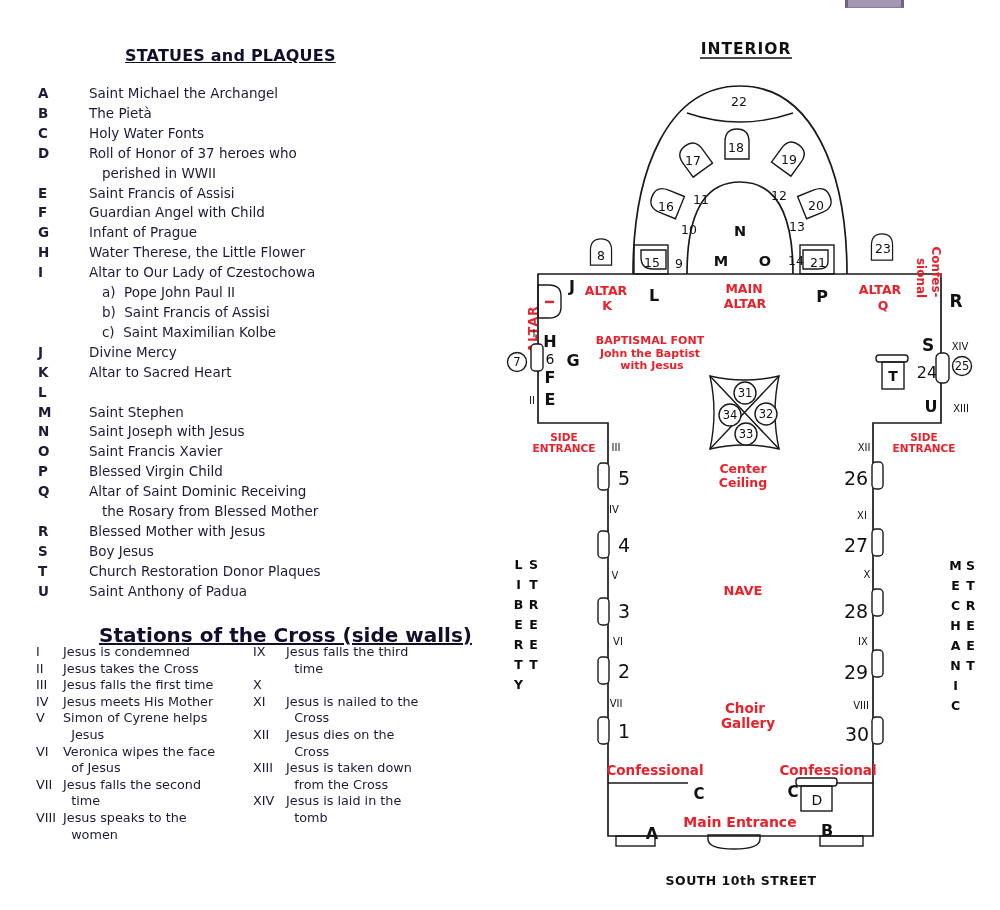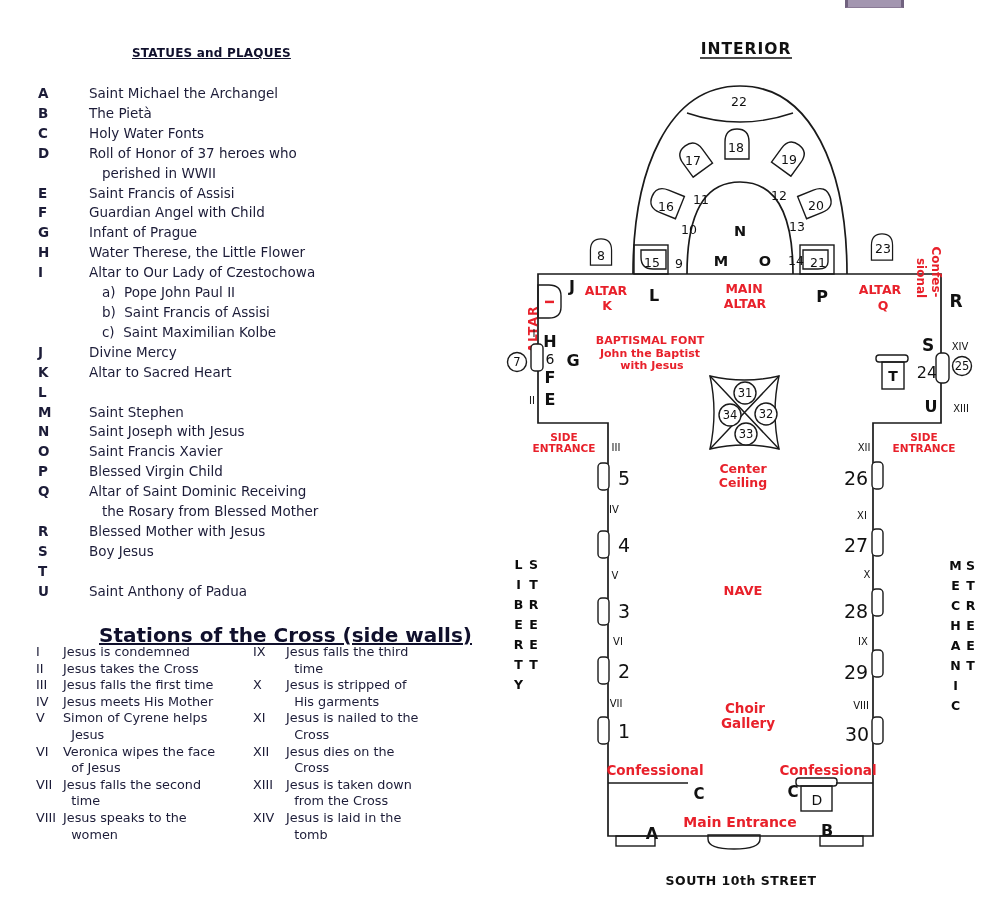--- a/index.html
+++ b/index.html
@@ -1,19 +1,19 @@
 <!DOCTYPE html>
 <html><head>
 <meta charset="utf-8">
 <style>
   html,body{margin:0;padding:0;background:#fff;}
   .page{position:relative;width:1000px;height:910px;background:#ffffff;
         font-family:"DejaVu Sans",sans-serif;color:#1c1c38;overflow:hidden;}
   .h1{position:absolute;font-weight:bold;text-decoration:underline;color:#10102c;white-space:nowrap;}
-  .statues-title{left:132px;top:46px;font-size:12px;letter-spacing:.2px;}
+  .statues-title{left:125px;top:46px;font-size:16px;letter-spacing:.2px;}
   .stations-title{left:99px;top:623px;font-size:20px;}
   .statues-list{position:absolute;left:36px;top:84px;width:340px;}
   .srow{display:flex;line-height:19.9px;font-size:13.5px;}
   .slet{width:51px;font-weight:bold;padding-left:2px;flex-shrink:0;}
   .stxt{white-space:pre-wrap;flex:1;}
   .stcol{position:absolute;font-size:12.8px;line-height:16.6px;}
   .stcol-left{left:36px;top:644px;width:214px;}
   .stcol-right{left:253px;top:644px;width:210px;}
   .strow{display:flex;}
   .stnum{min-width:27px;flex-shrink:0;}
@@ -119,20 +119,21 @@
       <div class="srow">
         <div class="slet">R</div>
         <div class="stxt">Blessed Mother with Jesus</div>
       </div>
       <div class="srow">
         <div class="slet">S</div>
         <div class="stxt">Boy Jesus</div>
       </div>
       <div class="srow">
         <div class="slet">T</div>
+        <div class="stxt">Church Restoration Donor Plaques</div>
       </div>
       <div class="srow">
         <div class="slet">U</div>
         <div class="stxt">Saint Anthony of Padua</div>
       </div>
     </div>
 
   <div class="h1 stations-title">Stations of the Cross (side walls)</div>
   <div class="stcol stcol-left">
       <div class="strow">
@@ -173,22 +174,20 @@
       </div>
     </div>
   <div class="stcol stcol-right">
       <div class="strow">
         <div class="stnum">IX</div>
         <div class="sttxt">Jesus falls the third
   time</div>
       </div>
       <div class="strow">
         <div class="stnum">X</div>
-        <div class="sttxt">Jesus is stripped of
-  His garments</div>
       </div>
       <div class="strow">
         <div class="stnum">XI</div>
         <div class="sttxt">Jesus is nailed to the
   Cross</div>
       </div>
       <div class="strow">
         <div class="stnum">XII</div>
         <div class="sttxt">Jesus dies on the
   Cross</div>

